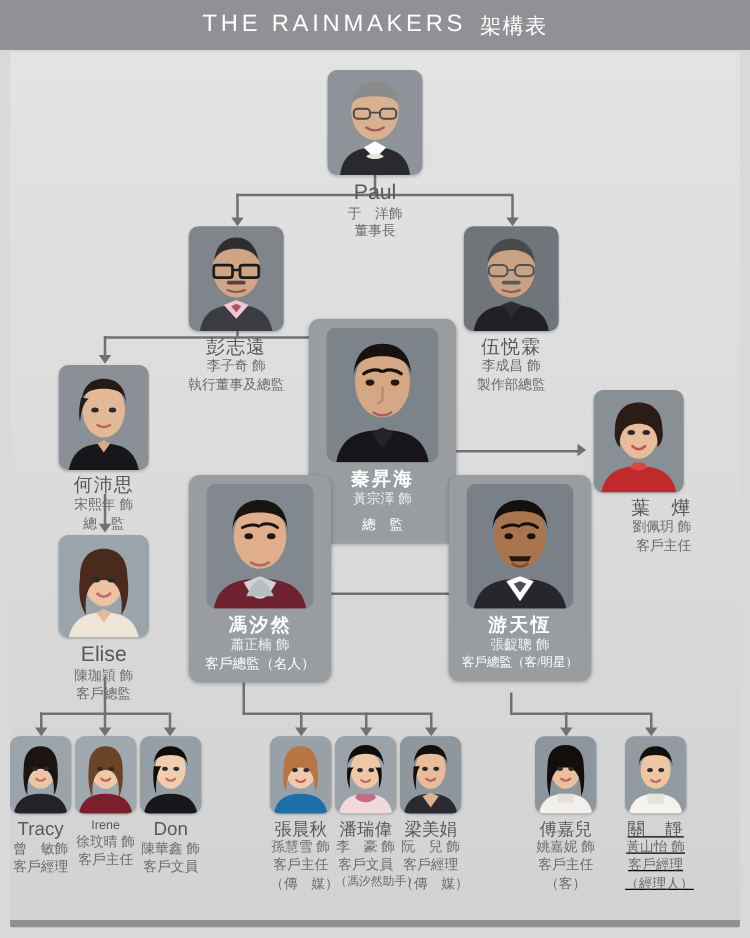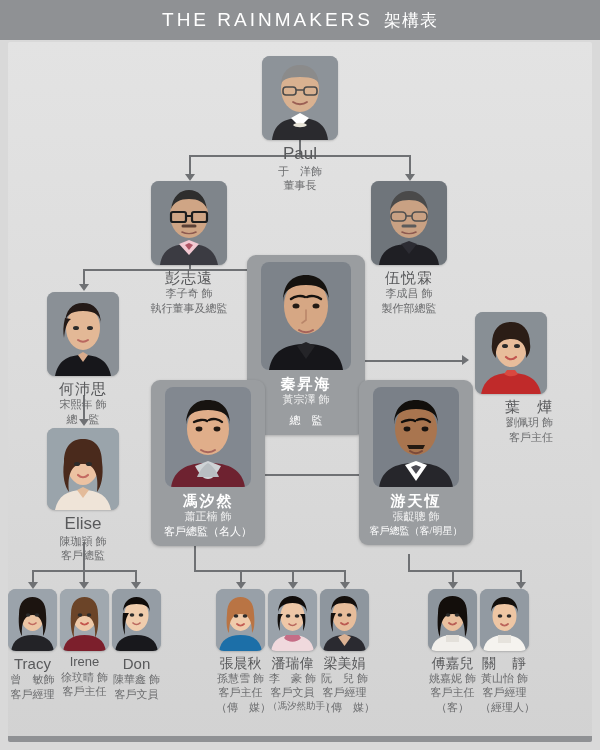--- a/index.html
+++ b/index.html
@@ -337,21 +337,21 @@
       <svg viewBox="0 0 49 62" preserveAspectRatio="none" aria-hidden="true">
         <rect width="49" height="62" fill="#a0a8af"></rect>
         <ellipse cx="24.5" cy="26" rx="12" ry="16" fill="#eec9a8"></ellipse>
         <path d="M11 25c0-12 6-17 13.5-17S38 13 38 25c1 13-1 20-3 24 1-15-3-22-10.5-22S13 34 14 49c-2-4-4-11-3-24z" fill="#6b4428"></path>
         <ellipse cx="20" cy="26" rx="2.3" ry="1.7" fill="#2b2b2b"></ellipse>
         <ellipse cx="29" cy="26" rx="2.3" ry="1.7" fill="#2b2b2b"></ellipse>
         <path d="M21 34c2 2 5 2 7 0" stroke="#c4564d" stroke-width="1.8" fill="none" stroke-linecap="round"></path>
         <path d="M3 62c2-11 9-16 21.5-16S44 51 46 62z" fill="#7c1f2c"></path>
       </svg>
     </div>
-    <div class="nm latin" style="font-size:13px;text-align:center;">Irene</div>
+    <div class="nm latin" style="font-size:10px;text-align:center;">Irene</div>
     <div class="actor">徐玟晴 飾</div>
     <div class="role">客戶主任</div>
     <div class="role"></div>
   </div>
 
   <div class="node" style="left:104px;top:547px;width:49px;">
     <div class="photo" style="width:49px;height:62px;">
       <svg viewBox="0 0 49 62" preserveAspectRatio="none" aria-hidden="true">
         <rect width="49" height="62" fill="#959da5"></rect>
         <ellipse cx="24.5" cy="26" rx="12" ry="16" fill="#f0cdad"></ellipse>
@@ -440,21 +440,21 @@
         <path d="M3 62c2-11 9-16 21.5-16S44 51 46 62z" fill="#f2f0ec"></path>
         <path d="M18 46h13v7H18z" fill="#e3e0da"></path>
       </svg>
     </div>
     <div class="nm" style="font-size:14px;letter-spacing:0;">傅嘉兒</div>
     <div class="actor">姚嘉妮 飾</div>
     <div class="role">客戶主任</div>
     <div class="role">（客）</div>
   </div>
 
-  <div class="node" style="left:472px;top:547px;width:49px;">
+  <div class="node" style="left:492px;top:547px;width:49px;text-decoration:underline;">
     <div class="photo" style="width:49px;height:62px;">
       <svg viewBox="0 0 49 62" preserveAspectRatio="none" aria-hidden="true">
         <rect width="49" height="62" fill="#929aa2"></rect>
         <ellipse cx="24.5" cy="27" rx="12" ry="15" fill="#eec6a4"></ellipse>
         <path d="M11 25c0-12 6-17 13.5-17S38 13 38 25c0-7-5-10-13.5-10S11 18 11 25z" fill="#130f0c"></path>
         <ellipse cx="20" cy="27" rx="2.3" ry="1.7" fill="#2b2b2b"></ellipse>
         <ellipse cx="29" cy="27" rx="2.3" ry="1.7" fill="#2b2b2b"></ellipse>
         <path d="M21 35c2 2 5 2 7 0" stroke="#bb645b" stroke-width="1.8" fill="none" stroke-linecap="round"></path>
         <path d="M3 62c2-11 9-16 21.5-16S44 51 46 62z" fill="#f5f3ef"></path>
         <path d="M18 46h13v8H18z" fill="#e6e3dd"></path>

